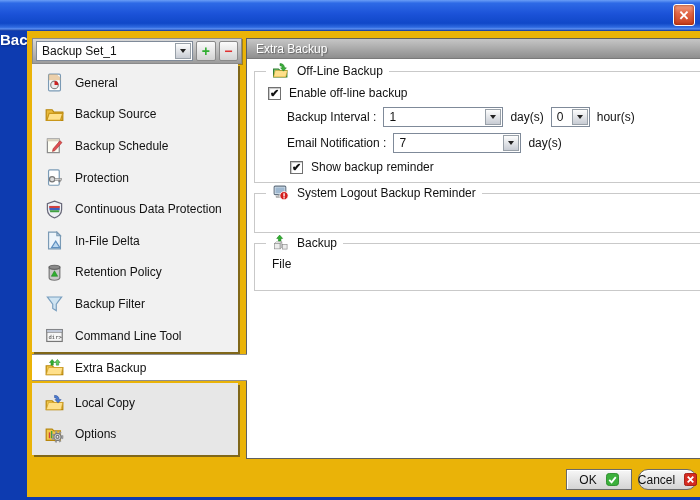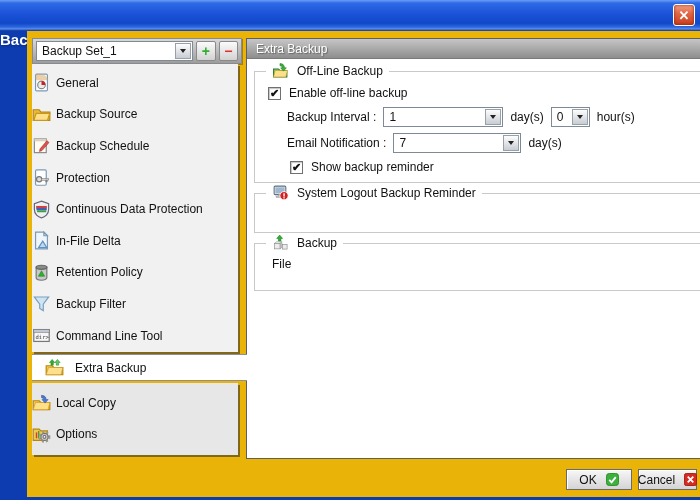--- a/index.html
+++ b/index.html
@@ -29,21 +29,21 @@
   .arrow-down{width:0;height:0;border-left:3.5px solid transparent;border-right:3.5px solid transparent;border-top:4px solid #222;}
   .toolbar .combo{width:162px;}
   .tool-btn{width:20px;height:20px;border:1px solid #8a8a8a;background:linear-gradient(180deg,#fbfbfb,#d2d2d2);
     font-weight:bold;font-size:14px;display:flex;align-items:center;justify-content:center;border-radius:2px;line-height:1;}
   .tool-btn.add{color:#2fae2f;}
   .tool-btn.remove{color:#e03030;}
 
   
   .nav-upper{position:absolute;left:5px;top:33px;width:206px;height:288px;background:#f1f1f1;
     box-shadow:2px 2px 0 rgba(40,40,40,.55);padding-top:3px;}
-  .nav-item{height:31.6px;display:flex;align-items:center;gap:5px;font-size:12px;color:#111;}
+  .nav-item{height:31.6px;display:flex;align-items:center;gap:11px;padding-left:13px;font-size:12px;color:#111;}
   .nav-item svg,.nav-selected svg{width:19px;height:19px;flex:none;}
   .nav-selected{position:absolute;left:5px;top:323px;width:215px;height:27px;background:#fff;
     border-top:1px solid #8f8f8f;border-bottom:1px solid #8f8f8f;display:flex;align-items:center;gap:11px;
     padding-left:13px;font-size:12px;color:#111;z-index:3;}
   .nav-lower{position:absolute;left:5px;top:352px;width:206px;height:72px;background:#e7e7e7;
     box-shadow:2px 2px 0 rgba(40,40,40,.55);padding-top:4px;}
 
   
   .main-panel{position:absolute;left:219px;top:7px;width:470px;height:421px;background:#fff;border:1px solid #5f5f5f;}
   .main-header{height:20px;background:linear-gradient(180deg,#c6c6c6,#8e8e8e);color:#fff;font-size:12px;
@@ -69,21 +69,21 @@
   .combo.w-email{width:128px;}
   .gb2 .cb-row{margin:13px 0 0 13px;}
   .file-label{margin:13px 0 0 17px;font-size:12px;color:#111;}
 
   
   .footer-btn{position:absolute;height:21px;background:linear-gradient(180deg,#f7f7f7,#d4d4d4);
     border:1px solid #6a6a6a;box-shadow:inset 1px 1px 0 #fff;display:flex;align-items:center;justify-content:center;
     gap:9px;font-size:12px;color:#111;}
   .footer-btn svg{width:13px;height:13px;flex:none;}
   .btn-ok{left:539px;top:438px;width:66px;}
-  .btn-cancel{left:611px;top:438px;width:59px;}
+  .btn-cancel{left:611px;top:438px;width:59px;border-radius:10px;}
 </style>
 </head>
 <body>
 
 <div class="window">
 
   <div class="titlebar">
     <span class="title-text">Backup Setting</span>
     <div class="close-btn">✕</div>
   </div>

